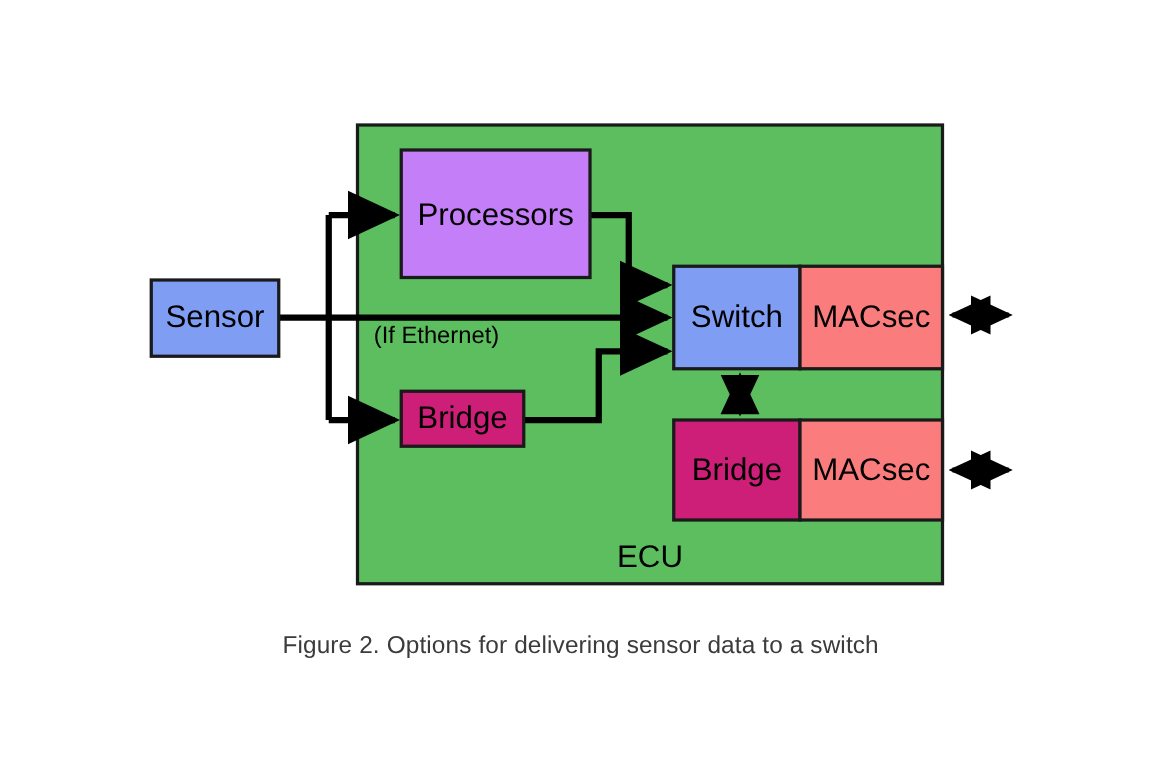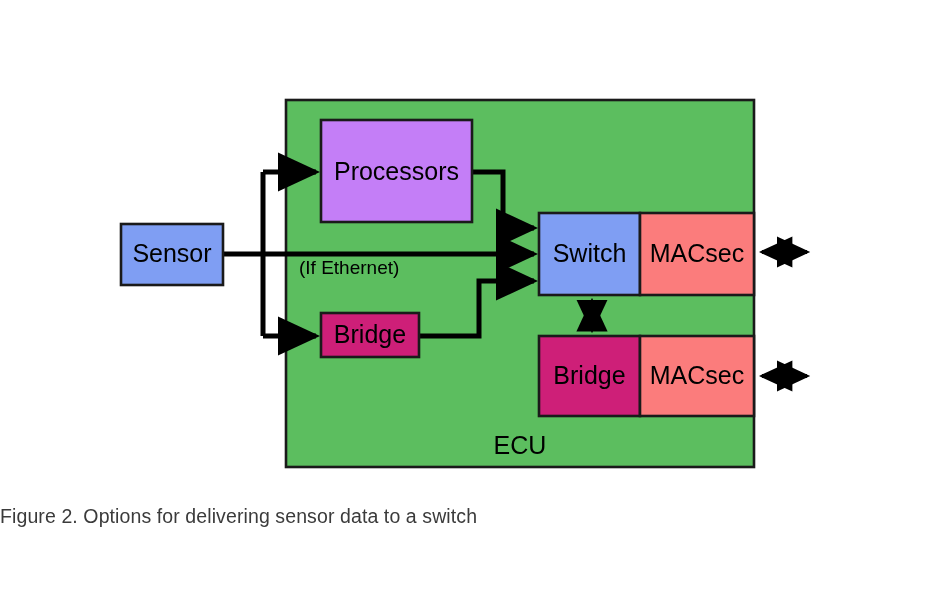--- a/index.html
+++ b/index.html
@@ -47,20 +47,21 @@
     font-size: 25px;
     fill: #000000;
     text-anchor: middle;
     dominant-baseline: middle;
   }
   .caption {
     position: absolute;
     left: 0;
     top: 505px;
     width: 929px;
+    text-align: center;
     font-family: "Liberation Sans", sans-serif;
     font-size: 19.5px;
     color: #3b3b3b;
     letter-spacing: 0.1px;
   }
   .conn { stroke: #000000; stroke-width: 5; fill: none; stroke-linecap: butt; stroke-linejoin: miter; }
   .conn-thin { stroke: #000000; stroke-width: 4; fill: none; }
   .box-outline { stroke: #1a1a1a; stroke-width: 2.6; }
 </style>
 </head>

